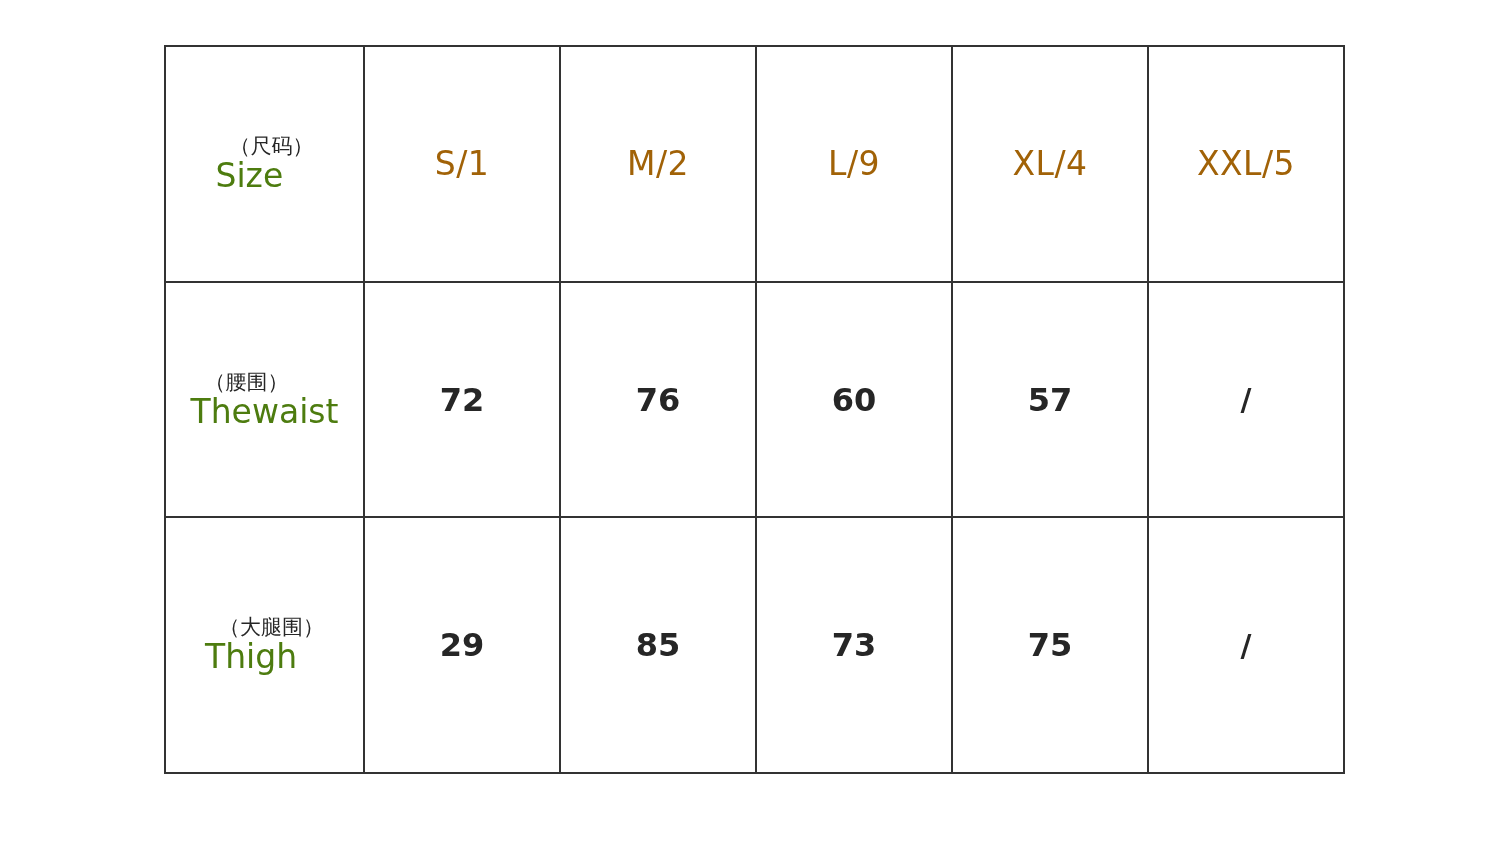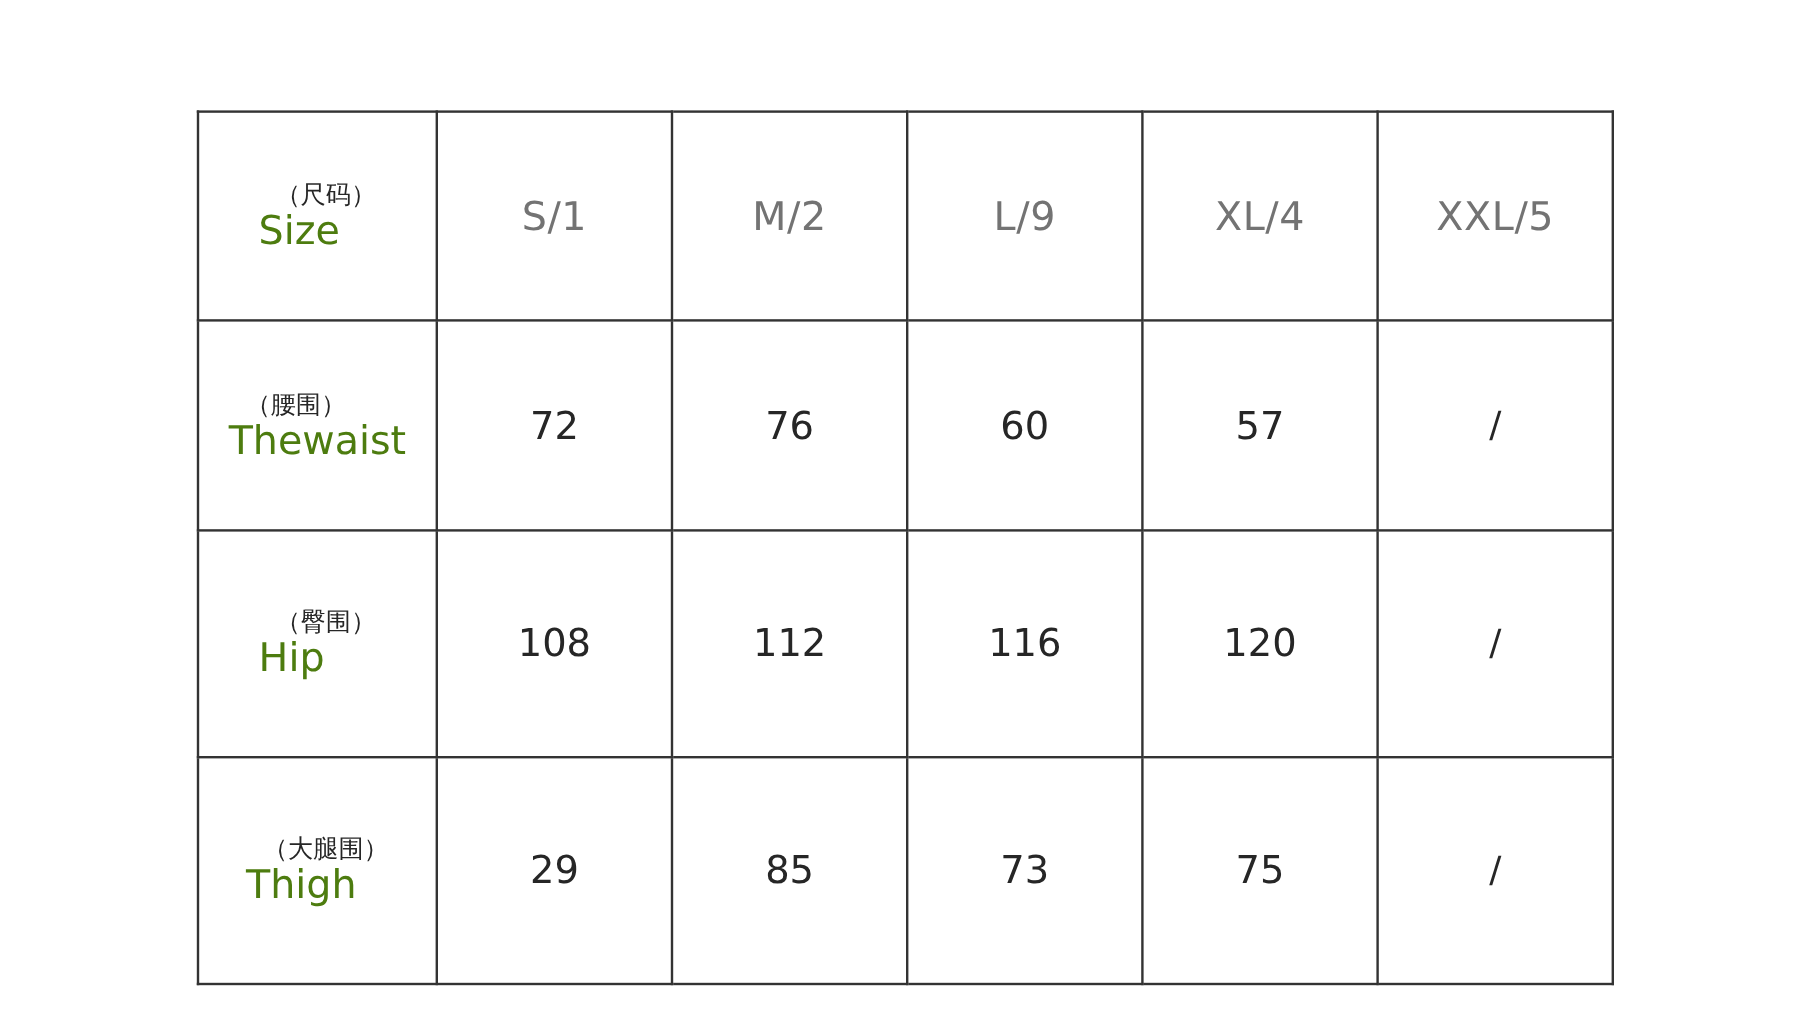--- a/index.html
+++ b/index.html
@@ -22,21 +22,20 @@
     top: 45px;
     width: 1179px;
     height: 729px;
   }
 
   table.size-chart {
     width: 100%;
     height: 100%;
     border-collapse: collapse;
     table-layout: fixed;
-    margin-top: 47px;
   }
 
   table.size-chart td {
     border: 2px solid #333333;
     padding: 0;
     vertical-align: middle;
     background: #ffffff;
   }
 
   
@@ -74,29 +73,29 @@
     font-weight: 400;
     color: #4d7c0f;
     white-space: nowrap;
   }
 
   
   .size-head {
     text-align: center;
     font-size: 33px;
     font-weight: 400;
-    color: #737373;
+    color: #a16207;
     letter-spacing: 0.5px;
   }
 
   
   .value-cell {
     text-align: center;
     font-size: 32px;
-    font-weight: 400;
+    font-weight: 700;
     color: #262626;
   }
   .value-cell.na {
     font-size: 30px;
   }
 </style>
 </head>
 <body>
 
 <div id="size-chart-wrap">
@@ -133,33 +132,20 @@
           </span>
         </td>
         <td class="value-cell">72</td>
         <td class="value-cell">76</td>
         <td class="value-cell">60</td>
         <td class="value-cell">57</td>
         <td class="value-cell na">/</td>
       </tr>
 
 
-      <tr class="r-body r-tall">
-        <td class="label-cell">
-          <span class="label-stack">
-            <span class="cn-label">（臀围）</span>
-            <span class="en-label">Hip</span>
-          </span>
-        </td>
-        <td class="value-cell">108</td>
-        <td class="value-cell">112</td>
-        <td class="value-cell">116</td>
-        <td class="value-cell">120</td>
-        <td class="value-cell na">/</td>
-      </tr>
 
       <tr class="r-body r-tall">
         <td class="label-cell">
           <span class="label-stack">
             <span class="cn-label">（大腿围）</span>
             <span class="en-label">Thigh</span>
           </span>
         </td>
         <td class="value-cell">29</td>
         <td class="value-cell">85</td>

